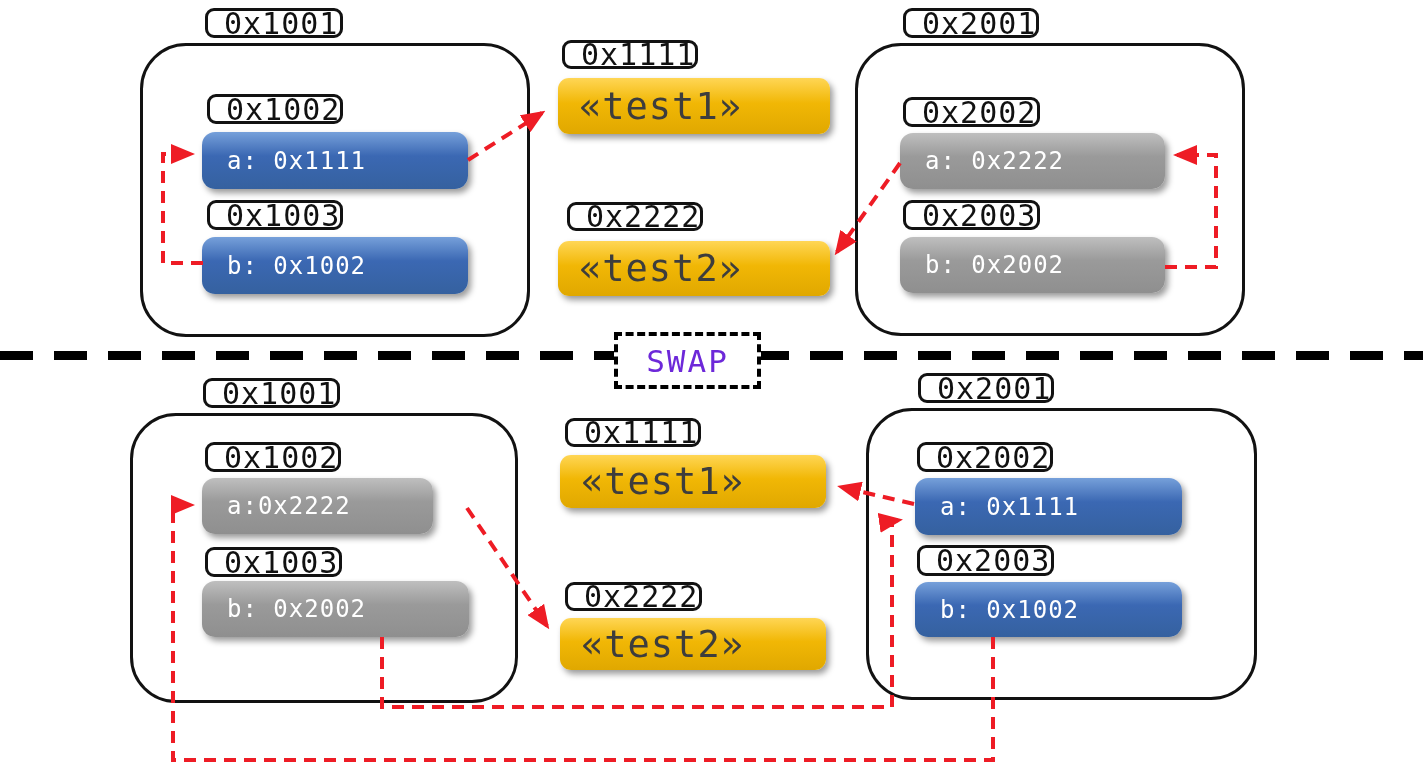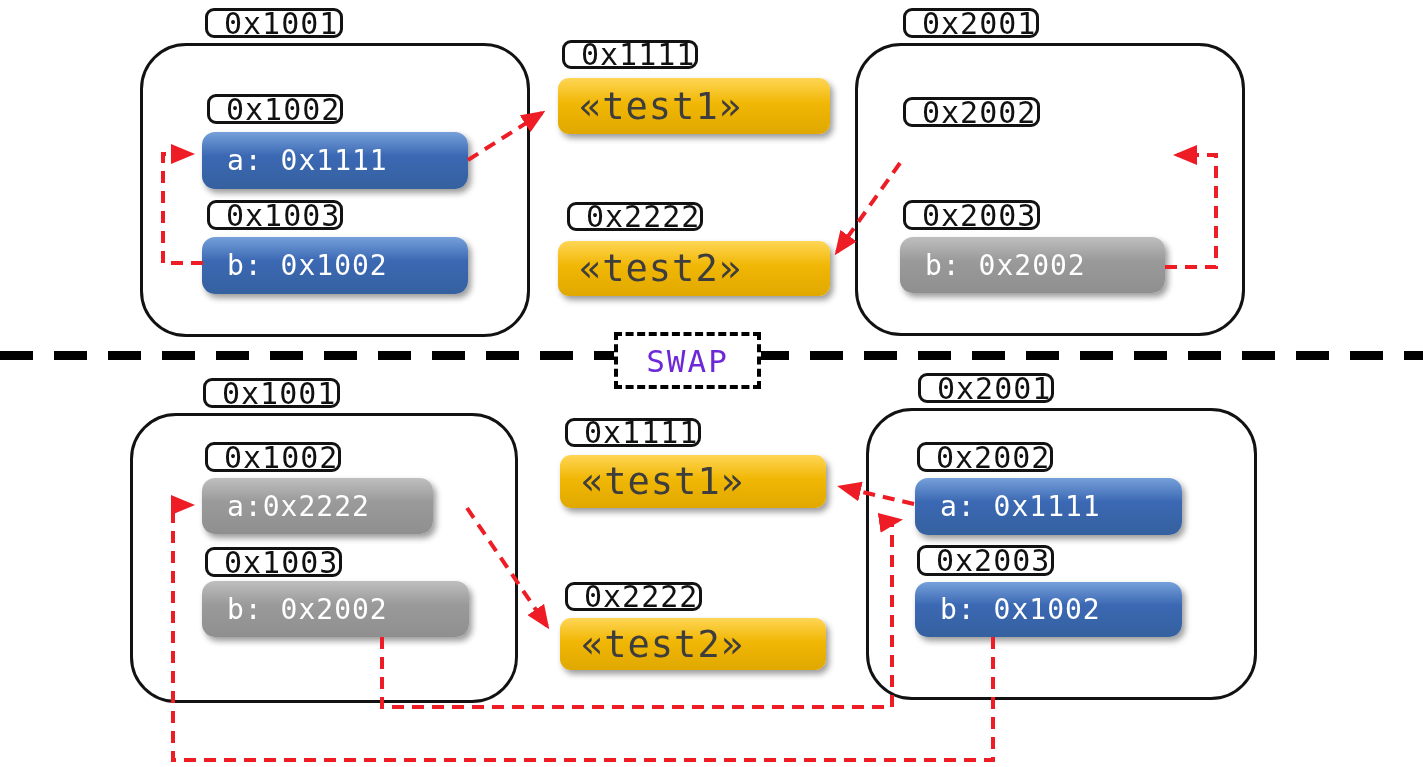--- a/index.html
+++ b/index.html
@@ -14,21 +14,21 @@
   }
   
   .tab{
     background:#fff;border:3px solid #121212;border-radius:9px;
     font-size:30px;color:#111;display:flex;align-items:center;
     padding-left:16px;letter-spacing:1px;z-index:3;
   }
   
   .slot{
     border-radius:13px;display:flex;align-items:center;padding-left:25px;
-    font-size:28px;letter-spacing:1px;z-index:2;
+    font-size:24px;letter-spacing:1px;z-index:2;
     box-shadow:3px 4px 6px rgba(0,0,0,0.40);
   }
   .slot.blue{
     color:#fff;
     background:linear-gradient(180deg,var(--pointer-blue-light,#76a0da) 0%,var(--pointer-blue,#3b68b3) 42%,#35619f 100%);
   }
   .slot.gray{
     color:#fff;
     background:linear-gradient(180deg,var(--swapped-gray-light,#bfbfbf) 0%,var(--swapped-gray,#9a9a9a) 42%,#8f8f8f 100%);
   }
@@ -62,20 +62,21 @@
   <div class="abs slot blue" style="left:202px;top:237px;width:266px;height:57px;">b: 0x1002</div>
 
   <div class="abs tab" style="left:562px;top:40px;width:136px;height:29px;">0x1111</div>
   <div class="abs cell" style="left:558px;top:78px;width:272px;height:56px;">«test1»</div>
   <div class="abs tab" style="left:567px;top:202px;width:136px;height:29px;">0x2222</div>
   <div class="abs cell" style="left:558px;top:241px;width:272px;height:55px;">«test2»</div>
 
   <div class="abs frame" style="left:855px;top:43px;width:390px;height:293px;"></div>
   <div class="abs tab" style="left:903px;top:8px;width:136px;height:30px;">0x2001</div>
   <div class="abs tab" style="left:903px;top:97px;width:137px;height:30px;">0x2002</div>
+  <div class="abs slot gray" style="left:900px;top:133px;width:265px;height:56px;">a: 0x2222</div>
   <div class="abs tab" style="left:903px;top:200px;width:137px;height:30px;">0x2003</div>
   <div class="abs slot gray" style="left:900px;top:237px;width:265px;height:56px;">b: 0x2002</div>
 
   <div class="abs divider"></div>
   <div class="abs swapbox" style="left:614px;top:332px;width:147px;height:57px;">SWAP</div>
 
   <div class="abs frame" style="left:130px;top:413px;width:388px;height:290px;"></div>
   <div class="abs tab" style="left:203px;top:378px;width:137px;height:30px;">0x1001</div>
   <div class="abs tab" style="left:205px;top:442px;width:136px;height:30px;">0x1002</div>
   <div class="abs slot gray" style="left:202px;top:478px;width:231px;height:56px;">a:0x2222</div>

